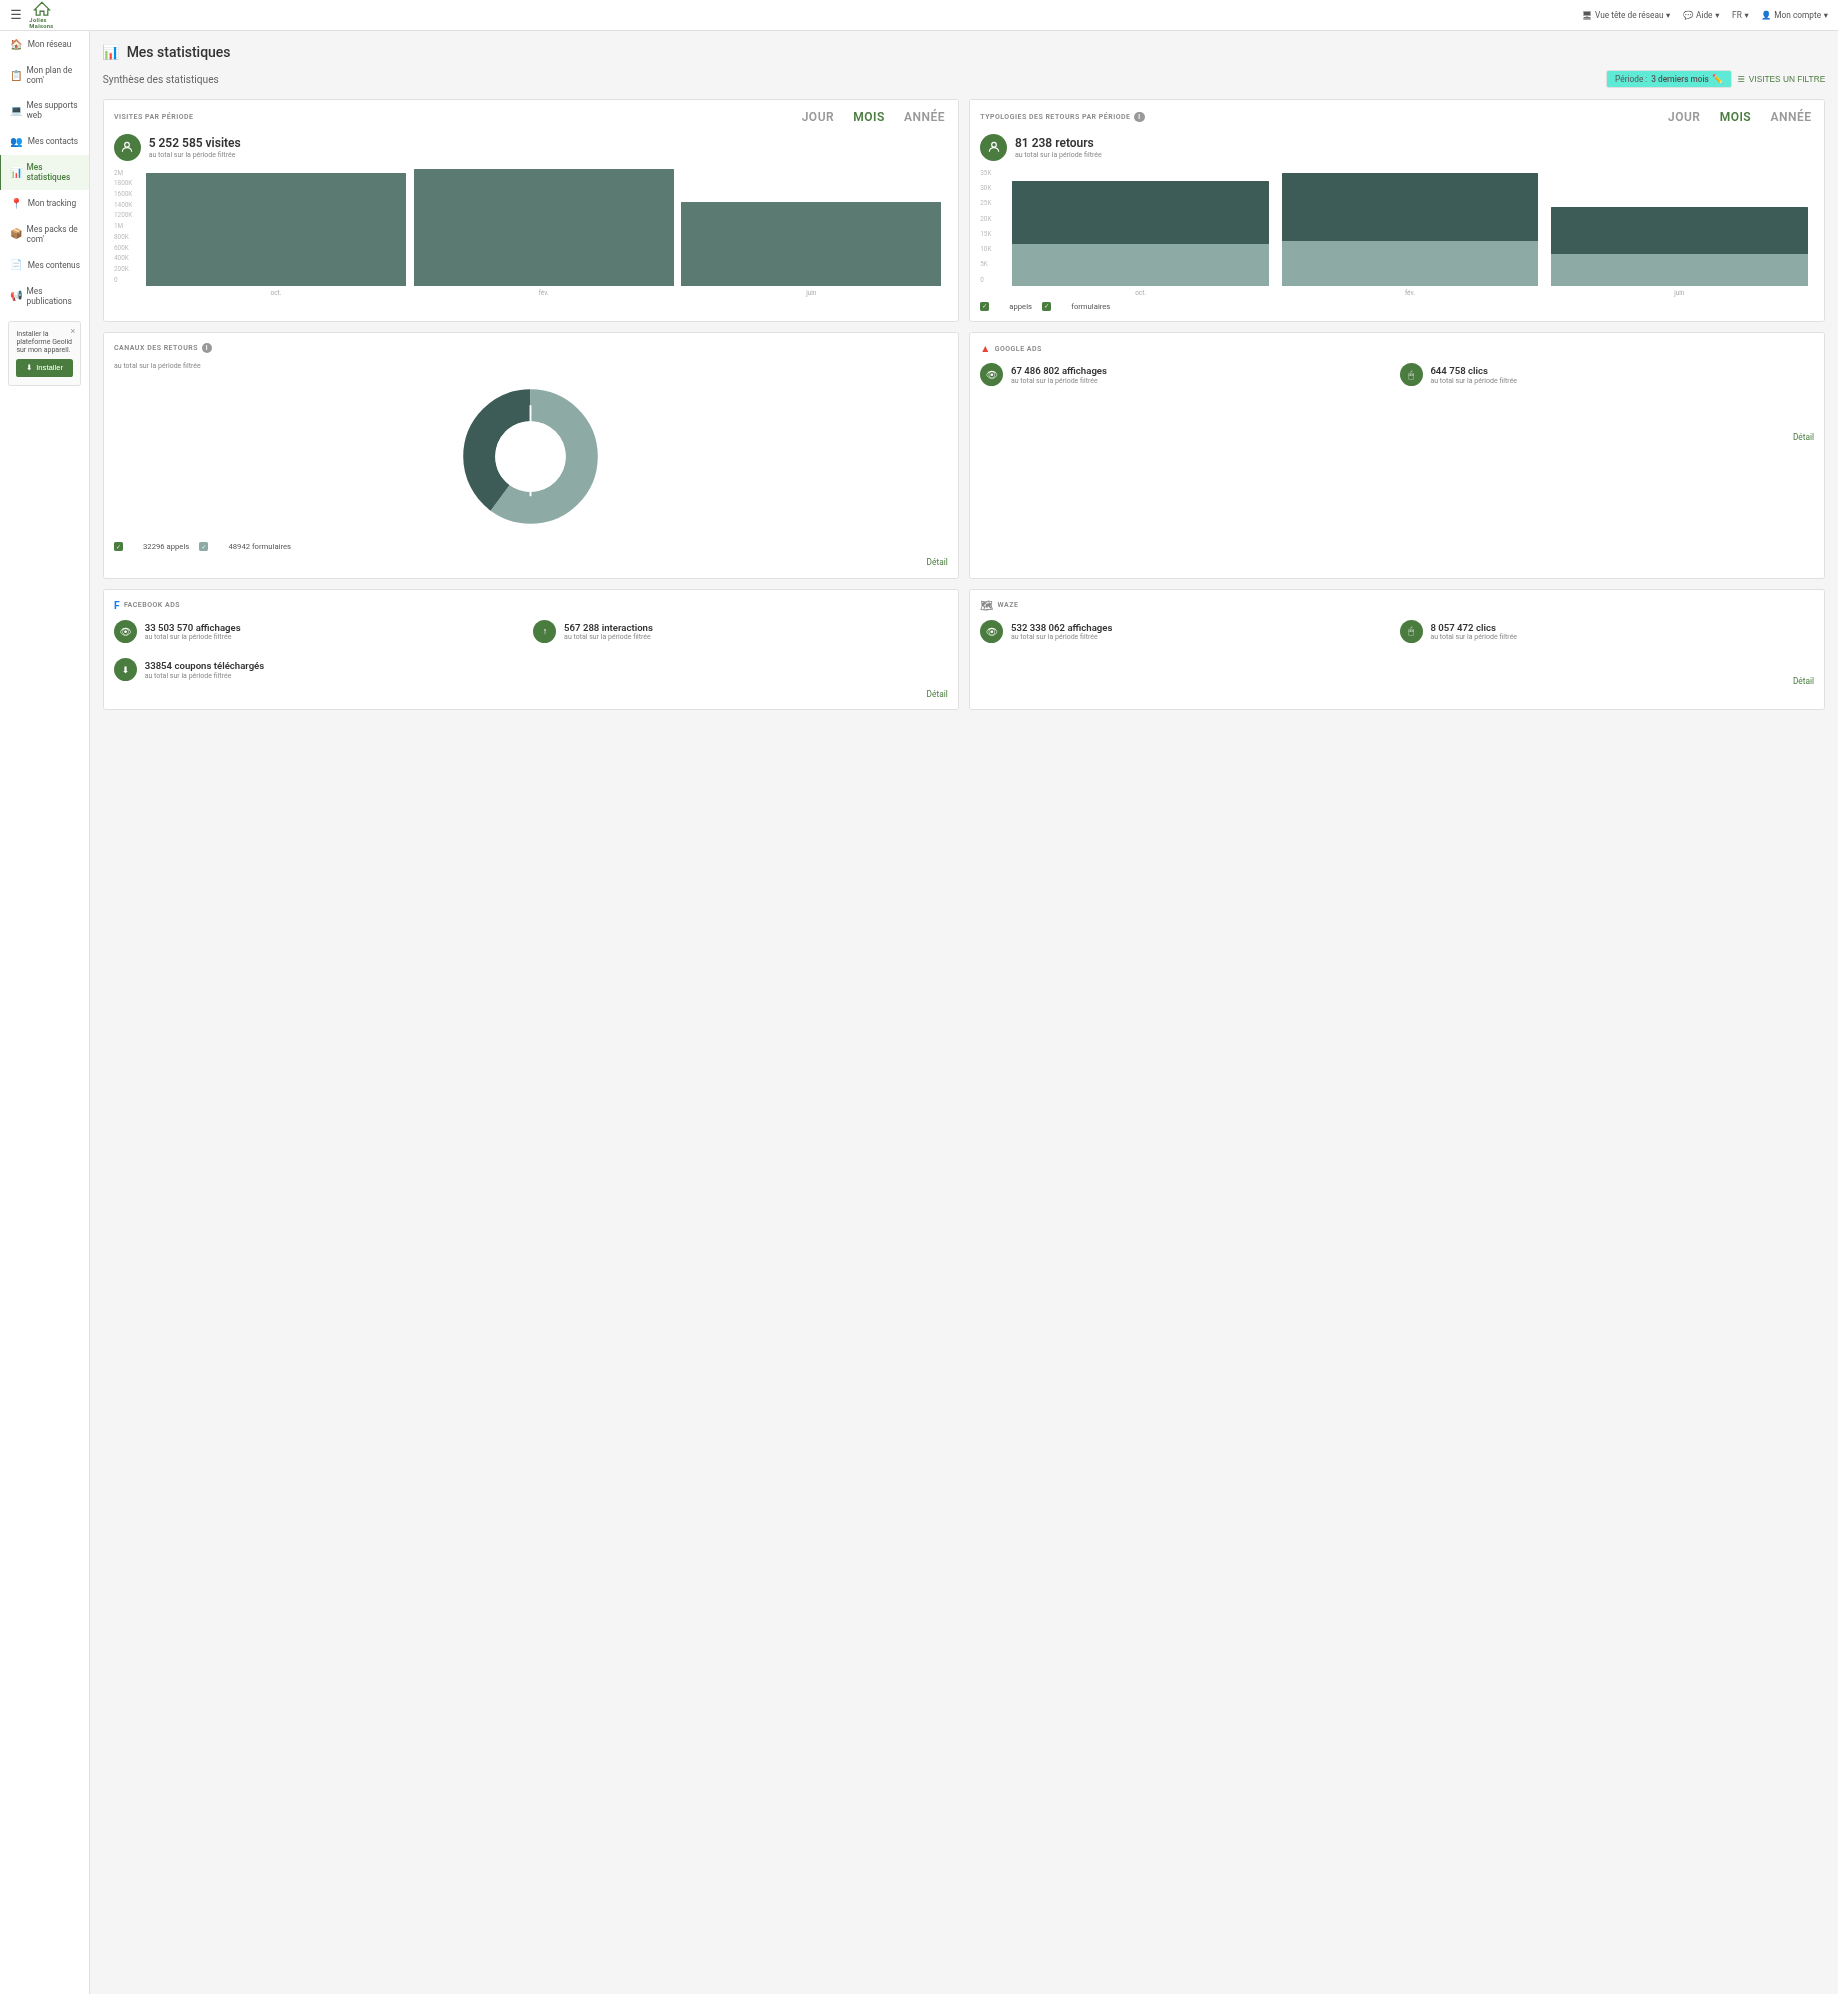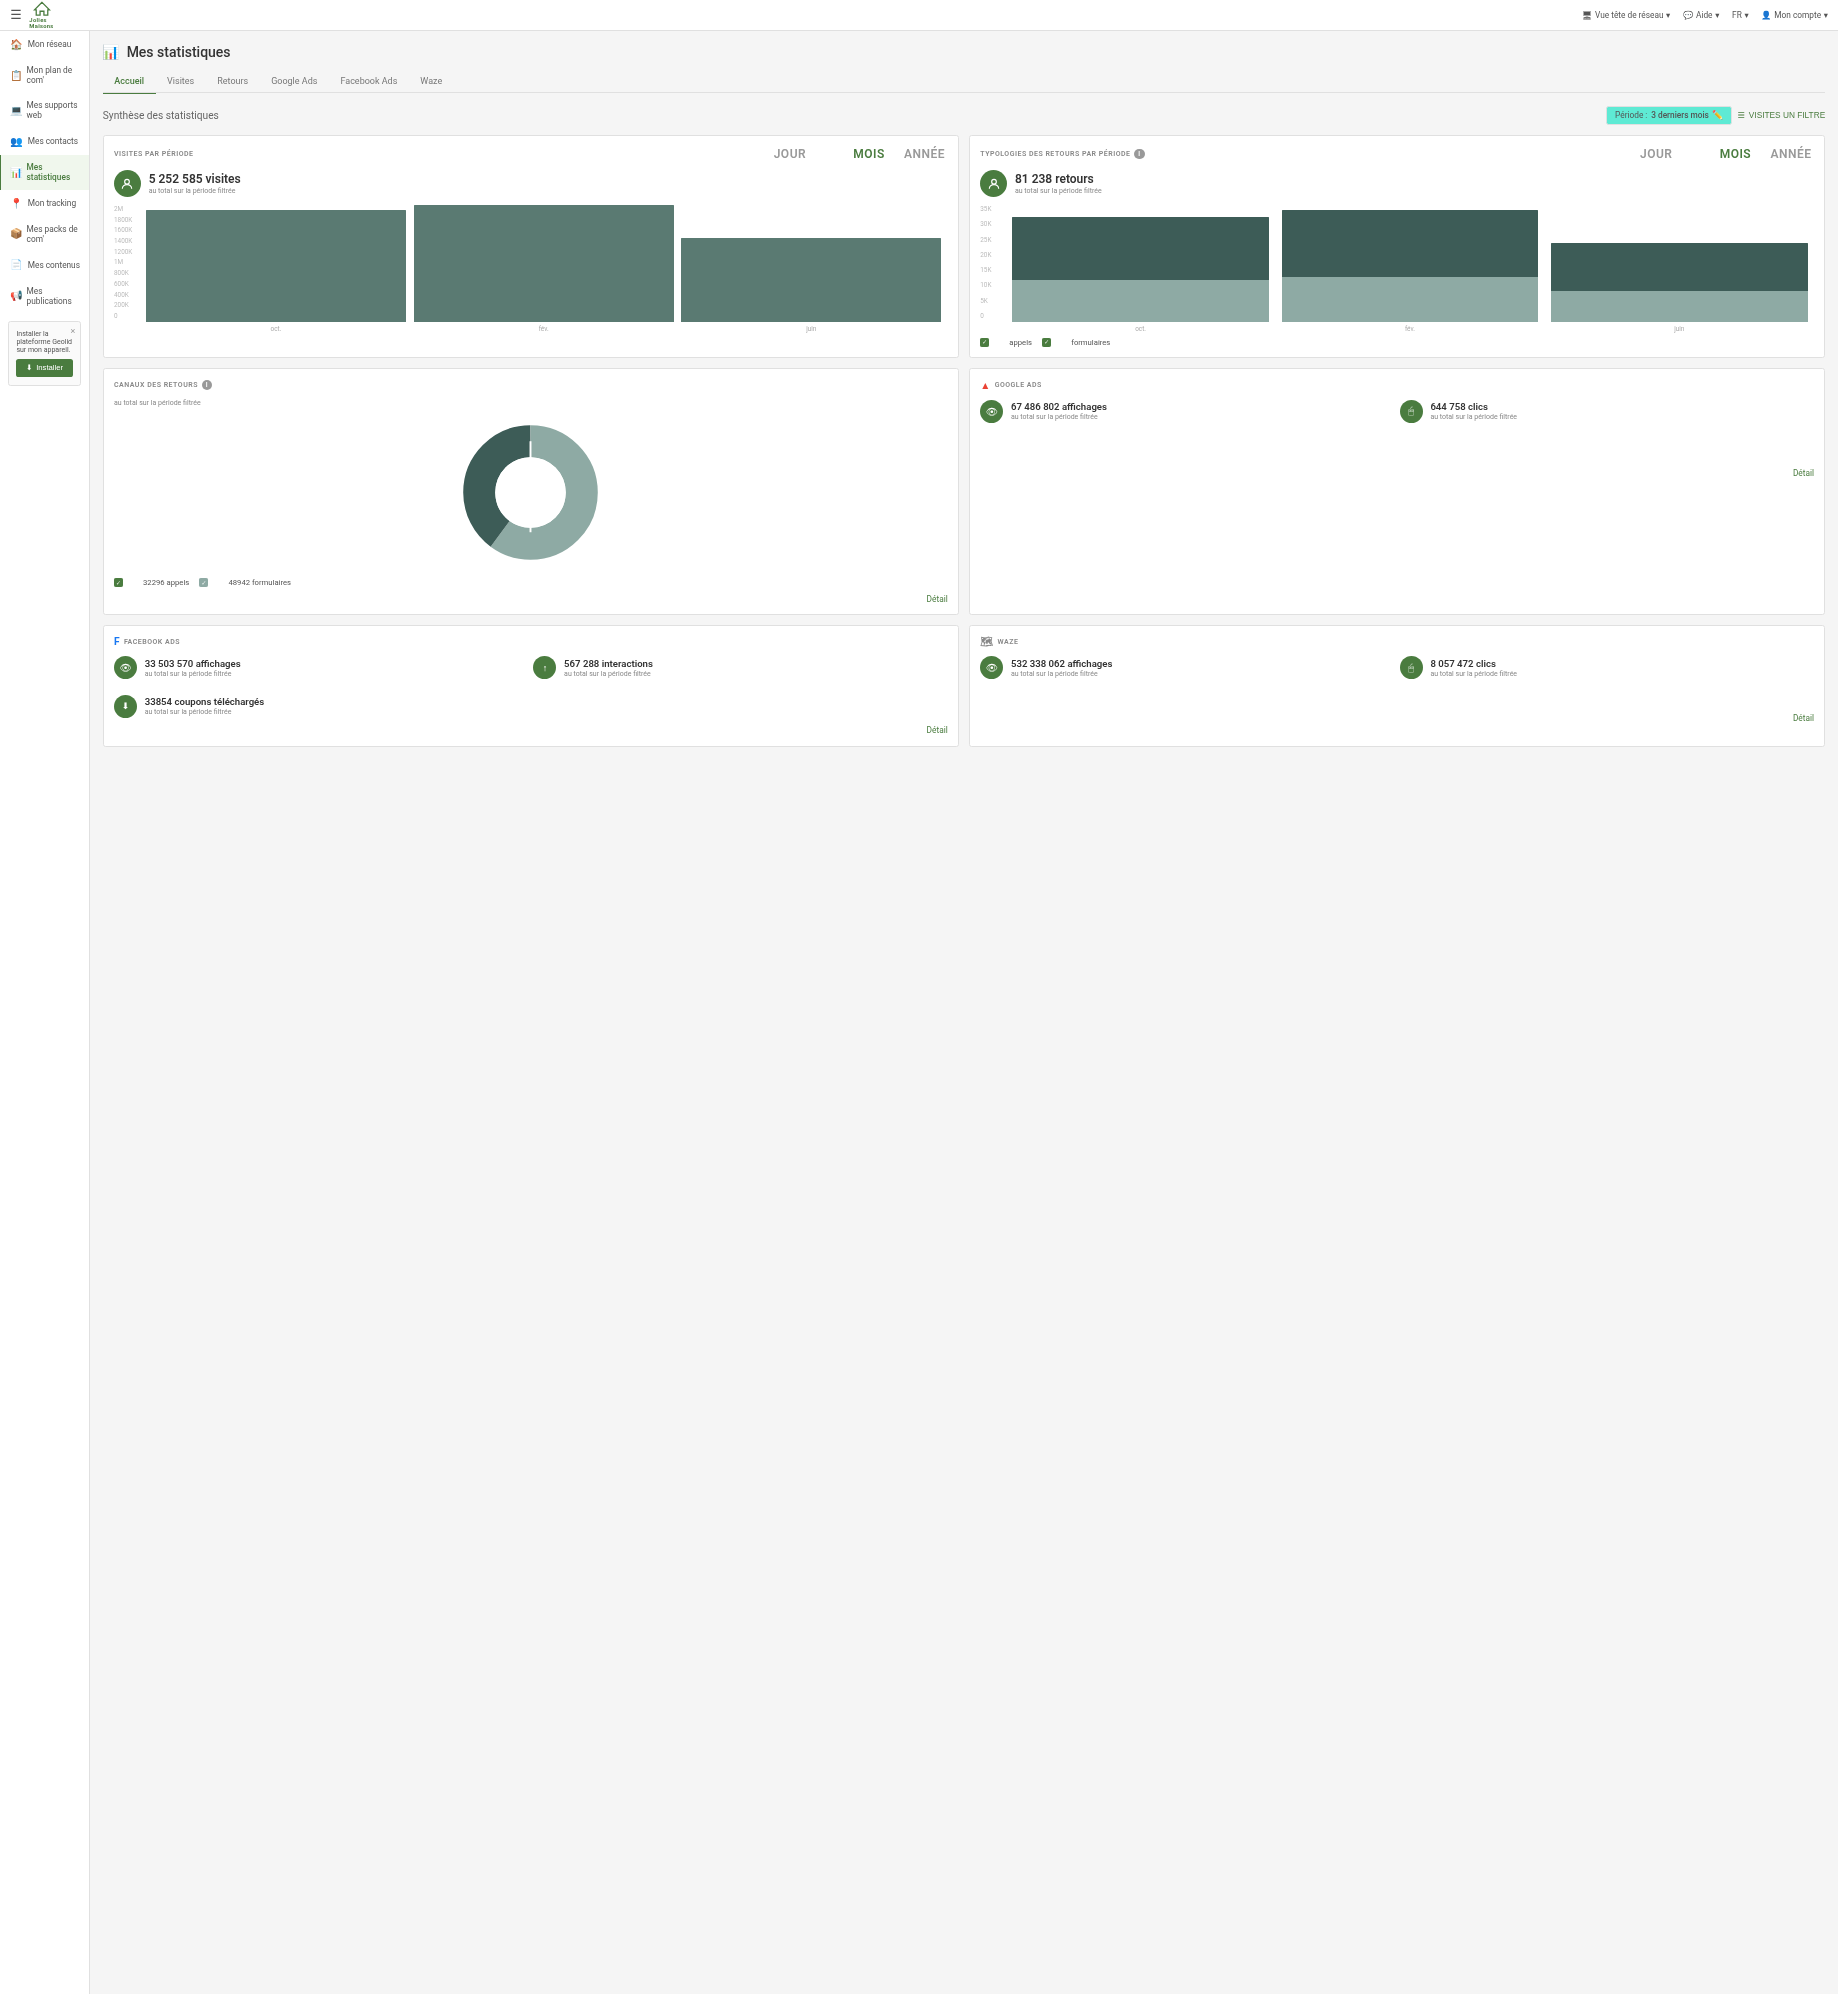--- a/index.html
+++ b/index.html
@@ -78,21 +78,21 @@
       background: #fff; border: 0.6px solid #e0e0e0; border-radius: 2.6px;
       padding: 10.2px; 
     }
     .card-header {
       font-size: 7px; font-weight: 600; color: #888; letter-spacing: 0.5px;
       text-transform: uppercase; display: flex; align-items: center; gap: 3.8px;
       margin-bottom: 9px;
     }
     .card-header-right { margin-left: auto; display: flex; gap: 14px; font-size: 12px; color: #999; }
     .period-btn { cursor: pointer; padding: 0.6px 2.6px; border-radius: 1.3px; }
-    .period-btn.active { color: #4a7c3f; font-weight: 600; margin-left: 28px; }
+    .period-btn.active { color: #4a7c3f; font-weight: 600; }
 
     
     .stat-row { display: flex; align-items: center; gap: 7.7px; margin-bottom: 7.7px; }
     .stat-icon {
       width: 27px; height: 27px; border-radius: 50%; background: #4a7c3f;
       display: flex; align-items: center; justify-content: center; color: #fff; font-size: 11.5px;
       flex-shrink: 0;
     }
     .stat-icon.small { width: 23px; height: 23px; font-size: 9.6px; }
     .stat-value { font-size: 12px; font-weight: 600; color: #333; }
@@ -217,28 +217,20 @@
   </div>
 </aside>
 
 <main class="main">
 
   <div class="page-header">
     <span style="font-size:14px;color:#555;">📊</span>
     <h1 class="page-title">Mes statistiques</h1>
   </div>
 
-  <div class="tabs" id="tabs-container">
-      <div class="tab active">Accueil</div>
-      <div class="tab">Visites</div>
-      <div class="tab">Retours</div>
-      <div class="tab">Google Ads</div>
-      <div class="tab">Facebook Ads</div>
-      <div class="tab">Waze</div>
-    </div>
 
   <div class="section-header">
     <span class="section-title">Synthèse des statistiques</span>
     <div class="period-control">
       <div class="period-badge">
         <span>Période :</span>
         <span class="period-value">3 derniers mois</span>
         <span style="color:#4a7c3f;font-size:9px;">✏️</span>
       </div>
       <button class="add-filter-btn">

